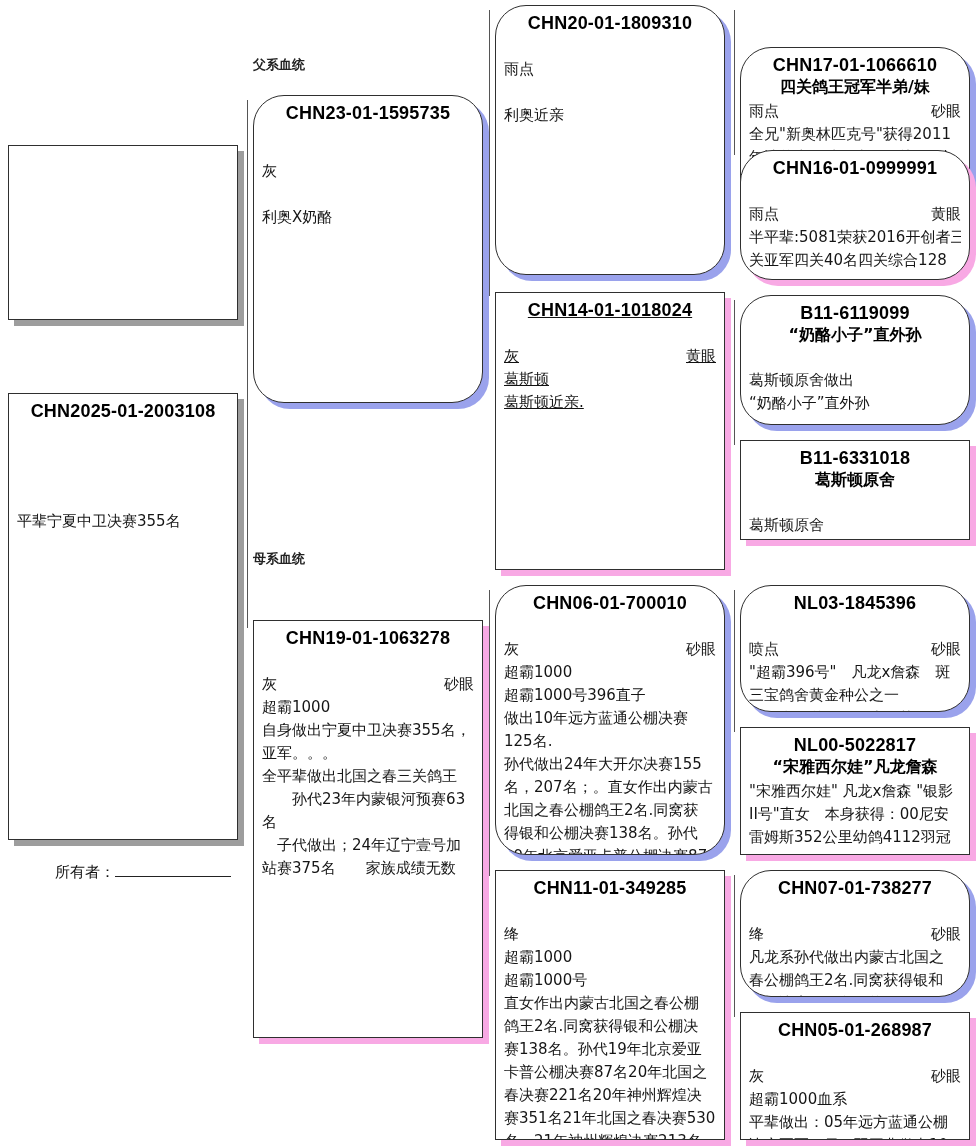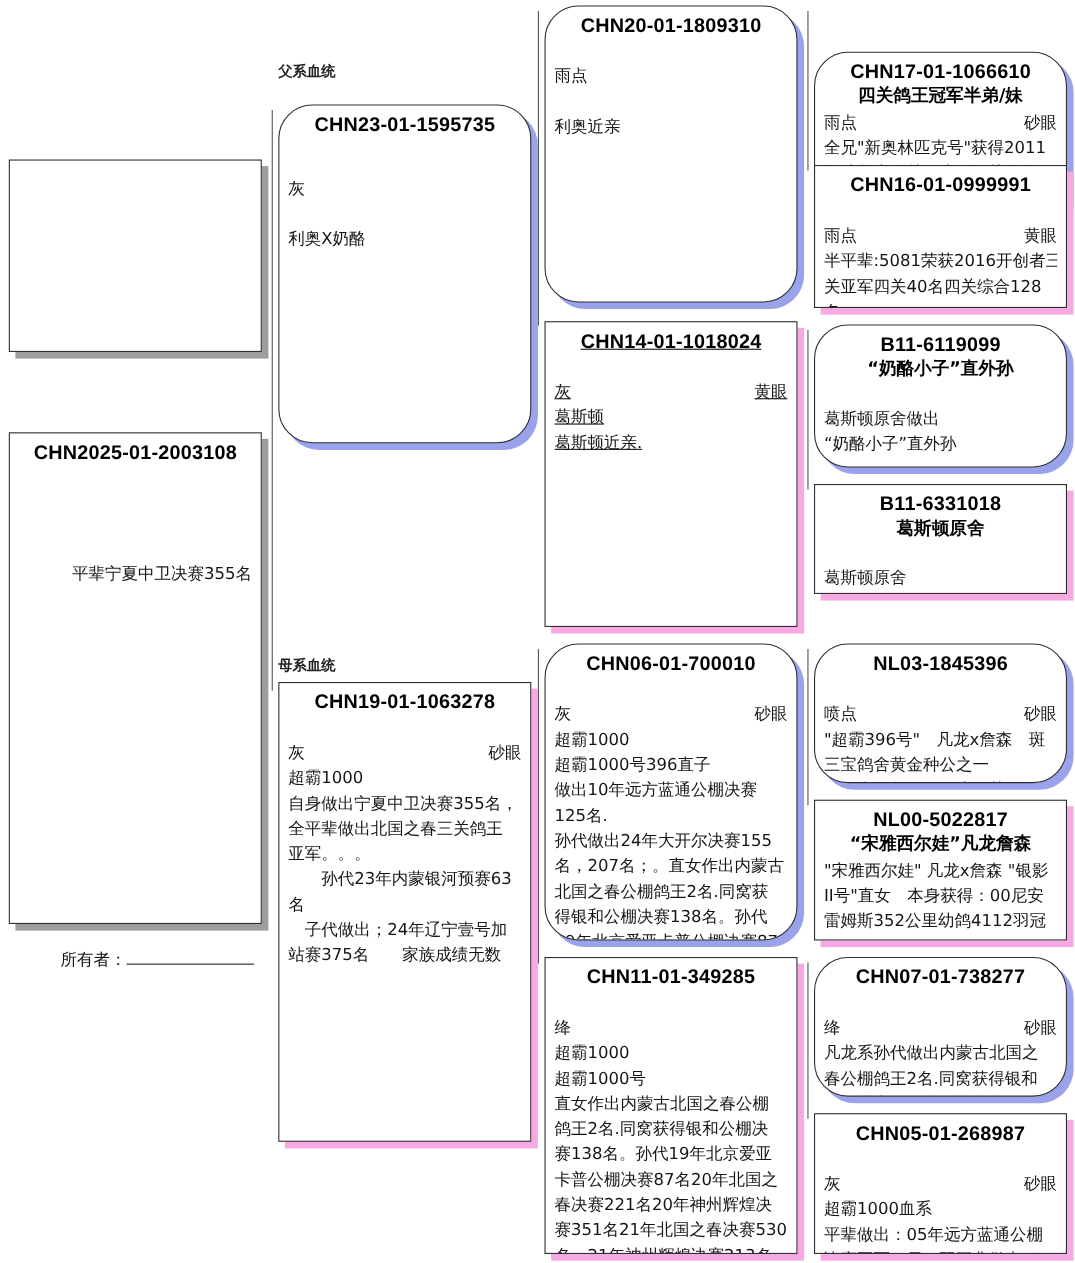--- a/index.html
+++ b/index.html
@@ -10,42 +10,42 @@
   .sh-blue{box-shadow:6px 6px 0 #9aa2ec;border-radius:31px;}
   .sh-pink{box-shadow:6px 6px 0 #f8a9e4;}
   .ring{font-family:"Liberation Sans","DejaVu Sans",sans-serif;font-weight:bold;font-size:18px;
         text-align:center;padding-top:6px;line-height:22px;letter-spacing:0.2px;color:#000;}
   .subtitle{font-weight:bold;font-size:16px;text-align:center;line-height:21px;color:#000;}
   .body{padding:24px 8px 4px 8px;font-size:15px;line-height:23px;color:#151515;}
   .body .line{white-space:pre;min-height:23px;overflow:hidden;}
   .body .line.split{display:flex;justify-content:space-between;white-space:pre;}
   .mid .body{padding-top:36px;}
   .tight .body{padding-top:3px;}
-  .deep .body{padding-top:88px;text-align:right;}
+  .deep .body{padding-top:88px;}
   .branch-label{position:absolute;font-size:13px;font-weight:bold;color:#222;}
   .owner{position:absolute;font-size:15px;color:#111;}
   .owner-line{display:inline-block;width:116px;border-bottom:1px solid #222;height:14px;}
   .pin{position:absolute;left:-17px;top:-3px;width:20px;height:18px;}
   .vline{position:absolute;width:1px;background:#555;}
 </style>
 </head>
 <body>
 
 <div class="canvas">
 
   <div class="vline" style="left:247px;top:100px;height:528px;"></div>
   <div class="vline" style="left:489px;top:10px;height:286px;"></div>
   <div class="vline" style="left:489px;top:590px;height:286px;"></div>
   <div class="vline" style="left:734px;top:10px;height:145px;"></div>
   <div class="vline" style="left:734px;top:300px;height:145px;"></div>
   <div class="vline" style="left:734px;top:590px;height:142px;"></div>
   <div class="vline" style="left:734px;top:875px;height:142px;"></div>
 
   <div class="branch-label" style="left:253px;top:56px;">父系血统</div>
-  <div class="branch-label" style="left:253px;top:596px;">母系血统</div>
+  <div class="branch-label" style="left:253px;top:550px;">母系血统</div>
 
   <div class="box sh-gray" style="left:8px;top:145px;width:230px;height:175px;"></div>
 
   <div class="box sh-gray deep" style="left:8px;top:365px;width:230px;height:447px;margin-top:28px;">
     <div class="ring">CHN2025-01-2003108</div>
     <div class="body">
         <div class="line">平辈宁夏中卫决赛355名</div>
       </div>
   </div>
 
@@ -69,22 +69,22 @@
   <div class="box sh-pink" style="left:253px;top:620px;width:230px;height:418px;">
     <span class="pin"><svg width="20" height="18" viewBox="0 0 20 18">
           <path d="M3 13 L7 3 L15 6.5 L9.5 15 Z" fill="#eeeeee" stroke="#444" stroke-width="1.3"></path>
           <path d="M1.5 17 L6 11" stroke="#444" stroke-width="1.3"></path>
         </svg></span>
     <div class="ring">CHN19-01-1063278</div>
     <div class="body">
         <div class="line split"><span>灰</span><span>砂眼</span></div>
         <div class="line">超霸1000</div>
         <div class="line">自身做出宁夏中卫决赛355名，</div>
+        <div class="line">亚军。。。</div>
         <div class="line">全平辈做出北国之春三关鸽王</div>
-        <div class="line">亚军。。。</div>
         <div class="line">　　孙代23年内蒙银河预赛63</div>
         <div class="line">名</div>
         <div class="line">　子代做出；24年辽宁壹号加</div>
         <div class="line">站赛375名　　家族成绩无数</div>
       </div>
   </div>
 
   <div class="box sh-blue" style="left:495px;top:5px;width:230px;height:270px;">
     <span class="pin"><svg width="20" height="18" viewBox="0 0 20 18">
           <path d="M3 13 L7 3 L15 6.5 L9.5 15 Z" fill="#eeeeee" stroke="#444" stroke-width="1.3"></path>
@@ -159,21 +159,21 @@
     <div class="ring">CHN17-01-1066610</div>
     <div class="subtitle">四关鸽王冠军半弟/妹</div>
     <div class="body">
         <div class="line split"><span>雨点</span><span>砂眼</span></div>
         <div class="line">全兄"新奥林匹克号"获得2011</div>
         <div class="line">年波兹南奥林匹克F组(幼鸽组)</div>
         <div class="line">代表鸽亚军、2010年KBDB全</div>
       </div>
   </div>
 
-  <div class="box sh-pink" style="left:740px;top:150px;width:230px;height:130px;">
+  <div class="box sh-pink" style="left:740px;top:150px;width:230px;height:130px;border-radius:32px;">
     <span class="pin"><svg width="20" height="18" viewBox="0 0 20 18">
           <path d="M3 13 L7 3 L15 6.5 L9.5 15 Z" fill="#eeeeee" stroke="#444" stroke-width="1.3"></path>
           <path d="M1.5 17 L6 11" stroke="#444" stroke-width="1.3"></path>
         </svg></span>
     <div class="ring">CHN16-01-0999991</div>
     <div class="body">
         <div class="line split"><span>雨点</span><span>黄眼</span></div>
         <div class="line">半平辈:5081荣获2016开创者三</div>
         <div class="line">关亚军四关40名四关综合128</div>
         <div class="line">名</div>

